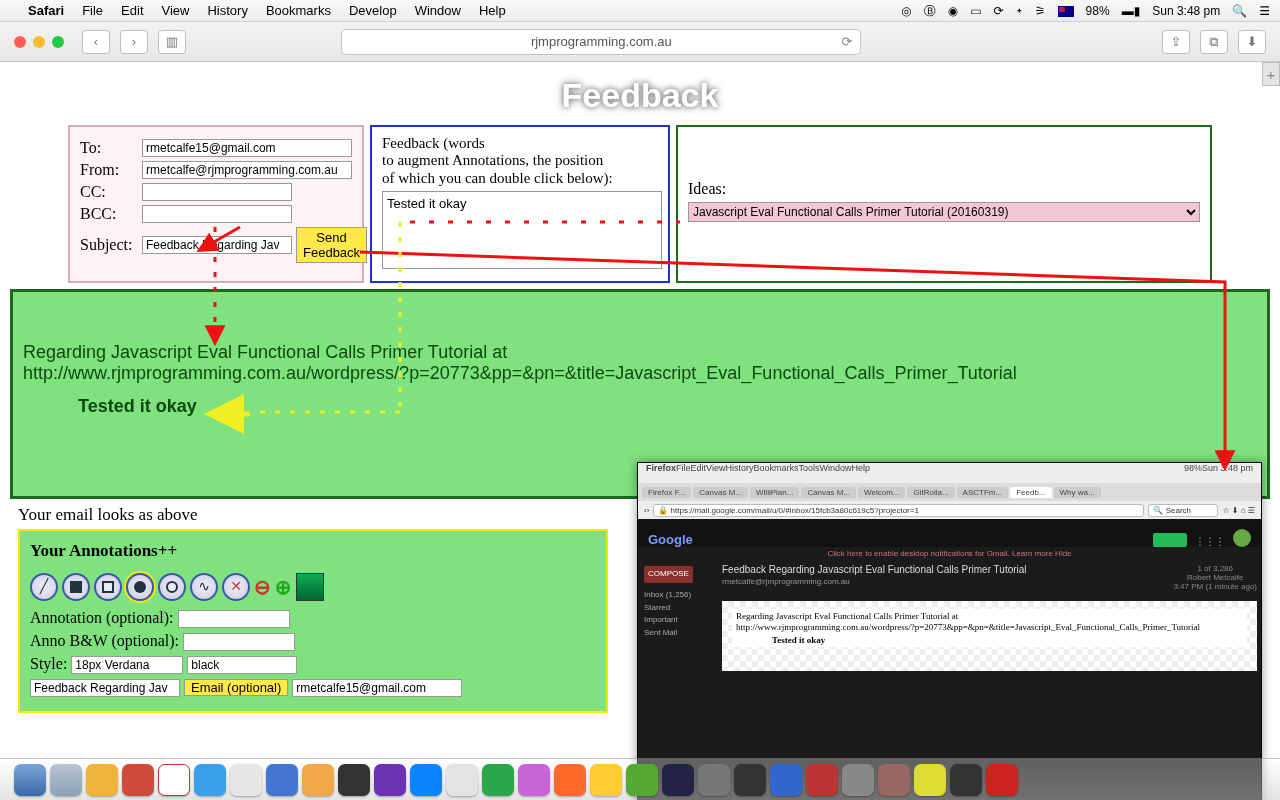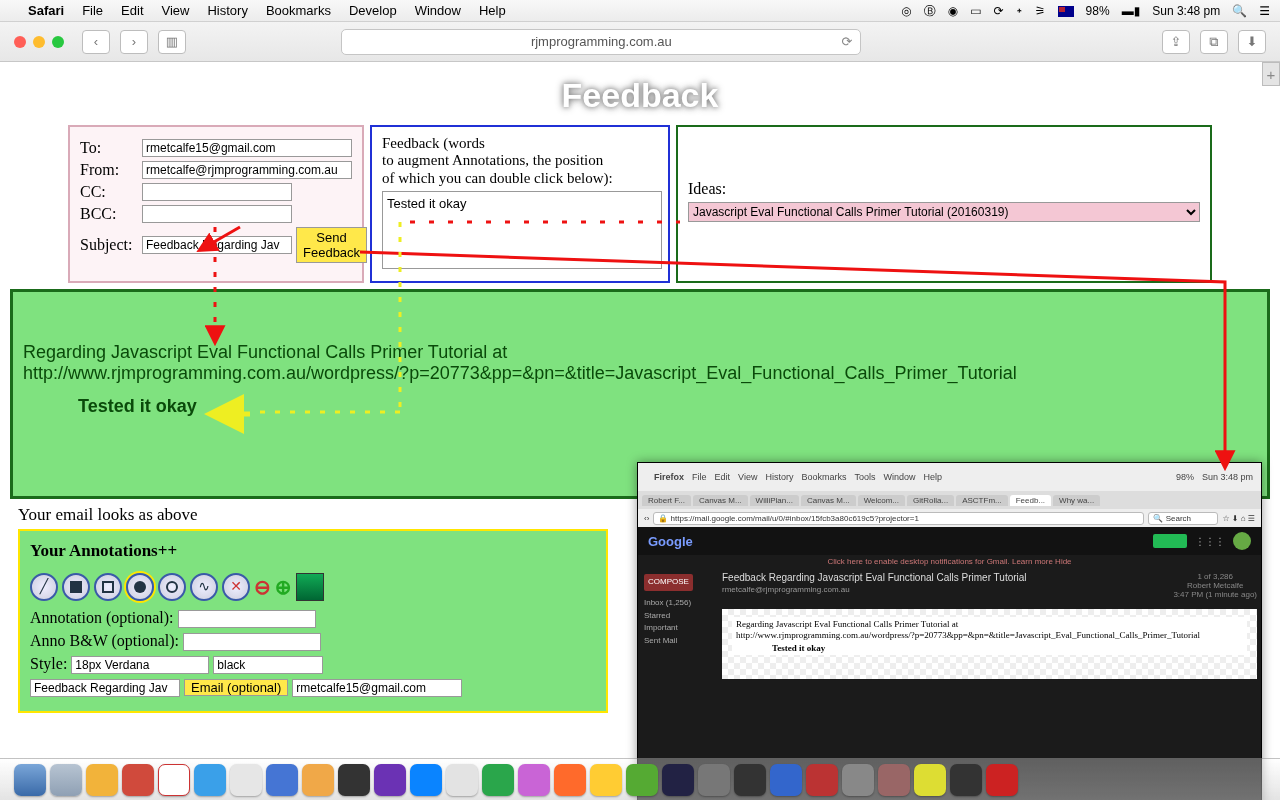--- a/index.html
+++ b/index.html
@@ -99,36 +99,36 @@
   .tbtn{width:28px;height:28px;border-radius:50%;border:2px solid #3a5aa8;background:radial-gradient(#eef,#ccd);display:flex;align-items:center;justify-content:center;font-size:14px;color:#234}
   .tbtn.sel{box-shadow:0 0 0 2px #ffe600}
   .tbtn .sq{width:12px;height:12px;border:2px solid #234}
   .tbtn .sqf{width:12px;height:12px;background:#234}
   .tbtn .circ{width:12px;height:12px;border:2px solid #234;border-radius:50%}
   .tbtn .circf{width:12px;height:12px;background:#234;border-radius:50%}
   .minus{color:#c33;font-size:20px;font-weight:700}
   .plus{color:#2a2;font-size:20px;font-weight:700}
   .thumb{width:28px;height:28px;background:linear-gradient(#1a5,#063);border:1px solid #333}
   .annrow{margin:4px 0;font-size:16px}
-  .annrow input[type=text]{border:1px solid #999;background:#fff;height:18px;width:138px;font-size:12px;padding:0 3px}
+  .annrow input[type=text]{border:1px solid #999;background:#fff;height:18px;width:112px;font-size:12px;padding:0 3px}
   .annrow input.wide{width:200px}
   .annrow .emailbtn{background:#ffe84a;border:1px solid #999;padding:0 6px;font-size:13px}
 
   
   .emailshot{
     position:absolute; right:18px; top:400px; width:625px; height:356px;
     background:#1b1b1b; border:1px solid #000; box-shadow:0 0 10px rgba(0,0,0,.4);
     font-size:10px; color:#ccc;
   }
-  .emailshot .ffmenu{height:28px;background:#eee;color:#444;display:flex;gap:8px;padding:0 8px;align-items:center;font-size:9px}
+  .emailshot .ffmenu{height:20px;background:#eee;color:#444;display:flex;gap:0;padding:0 8px;font-size:9px}
   .emailshot .fftabs{height:18px;background:#ddd;color:#444;display:flex;gap:2px;padding:0 4px;align-items:center;font-size:8px}
   .emailshot .fftab{background:#ccc;padding:1px 6px;border-radius:3px 3px 0 0}
   .emailshot .ffurl{height:18px;background:#eee;display:flex;align-items:center;padding:0 6px;color:#333;font-size:8px}
   .emailshot .ffurl .addr{flex:1;background:#fff;border:1px solid #bbb;padding:1px 4px;margin:0 4px;border-radius:3px;white-space:nowrap;overflow:hidden}
-  .emailshot .gmailhead{height:28px;background:#121212;display:flex;align-items:center;padding:0 10px;color:#aaa;font-size:10px}
+  .emailshot .gmailhead{height:28px;background:#121212;display:flex;align-items:flex-end;padding:0 10px;color:#aaa;font-size:10px}
   .emailshot .gmailhead .g{color:#7a9cff;font-weight:700;font-size:13px;margin-right:20px}
   .emailshot .banner{text-align:center;color:#c77;font-size:8px;padding:2px}
   .emailshot .mid{display:flex}
   .emailshot .side{width:80px;padding:6px;color:#aaa;font-size:8px;line-height:1.6}
   .emailshot .side .compose{background:#8b2e2e;color:#fff;padding:2px 4px;border-radius:2px;display:inline-block;margin-bottom:6px;font-size:8px}
   .emailshot .msg{flex:1;padding:4px;color:#bbb}
   .emailshot .msg .subj{font-size:10px;color:#ddd;margin-bottom:2px}
   .emailshot .msg .from{font-size:8px;color:#999;margin-bottom:2px}
   .emailshot .whitebody{
     margin:10px 0 0 0;background:#fff;color:#000;padding:8px 10px;height:70px;
@@ -341,21 +341,21 @@
       <span>View</span>
       <span>History</span>
       <span>Bookmarks</span>
       <span>Tools</span>
       <span>Window</span>
       <span>Help</span>
       <span style="margin-left:auto">98%</span>
       <span>Sun 3:48 pm</span>
     </div>
     <div class="fftabs">
-      <span class="fftab">Robert F...</span>
+      <span class="fftab">Firefox F...</span>
       <span class="fftab">Canvas M...</span>
       <span class="fftab">WilliPlan...</span>
       <span class="fftab">Canvas M...</span>
       <span class="fftab">Welcom...</span>
       <span class="fftab">GitRolla...</span>
       <span class="fftab">ASCTFm...</span>
       <span class="fftab" style="background:#fff">Feedb...</span>
       <span class="fftab">Why wa...</span>
     </div>
     <div class="ffurl">

